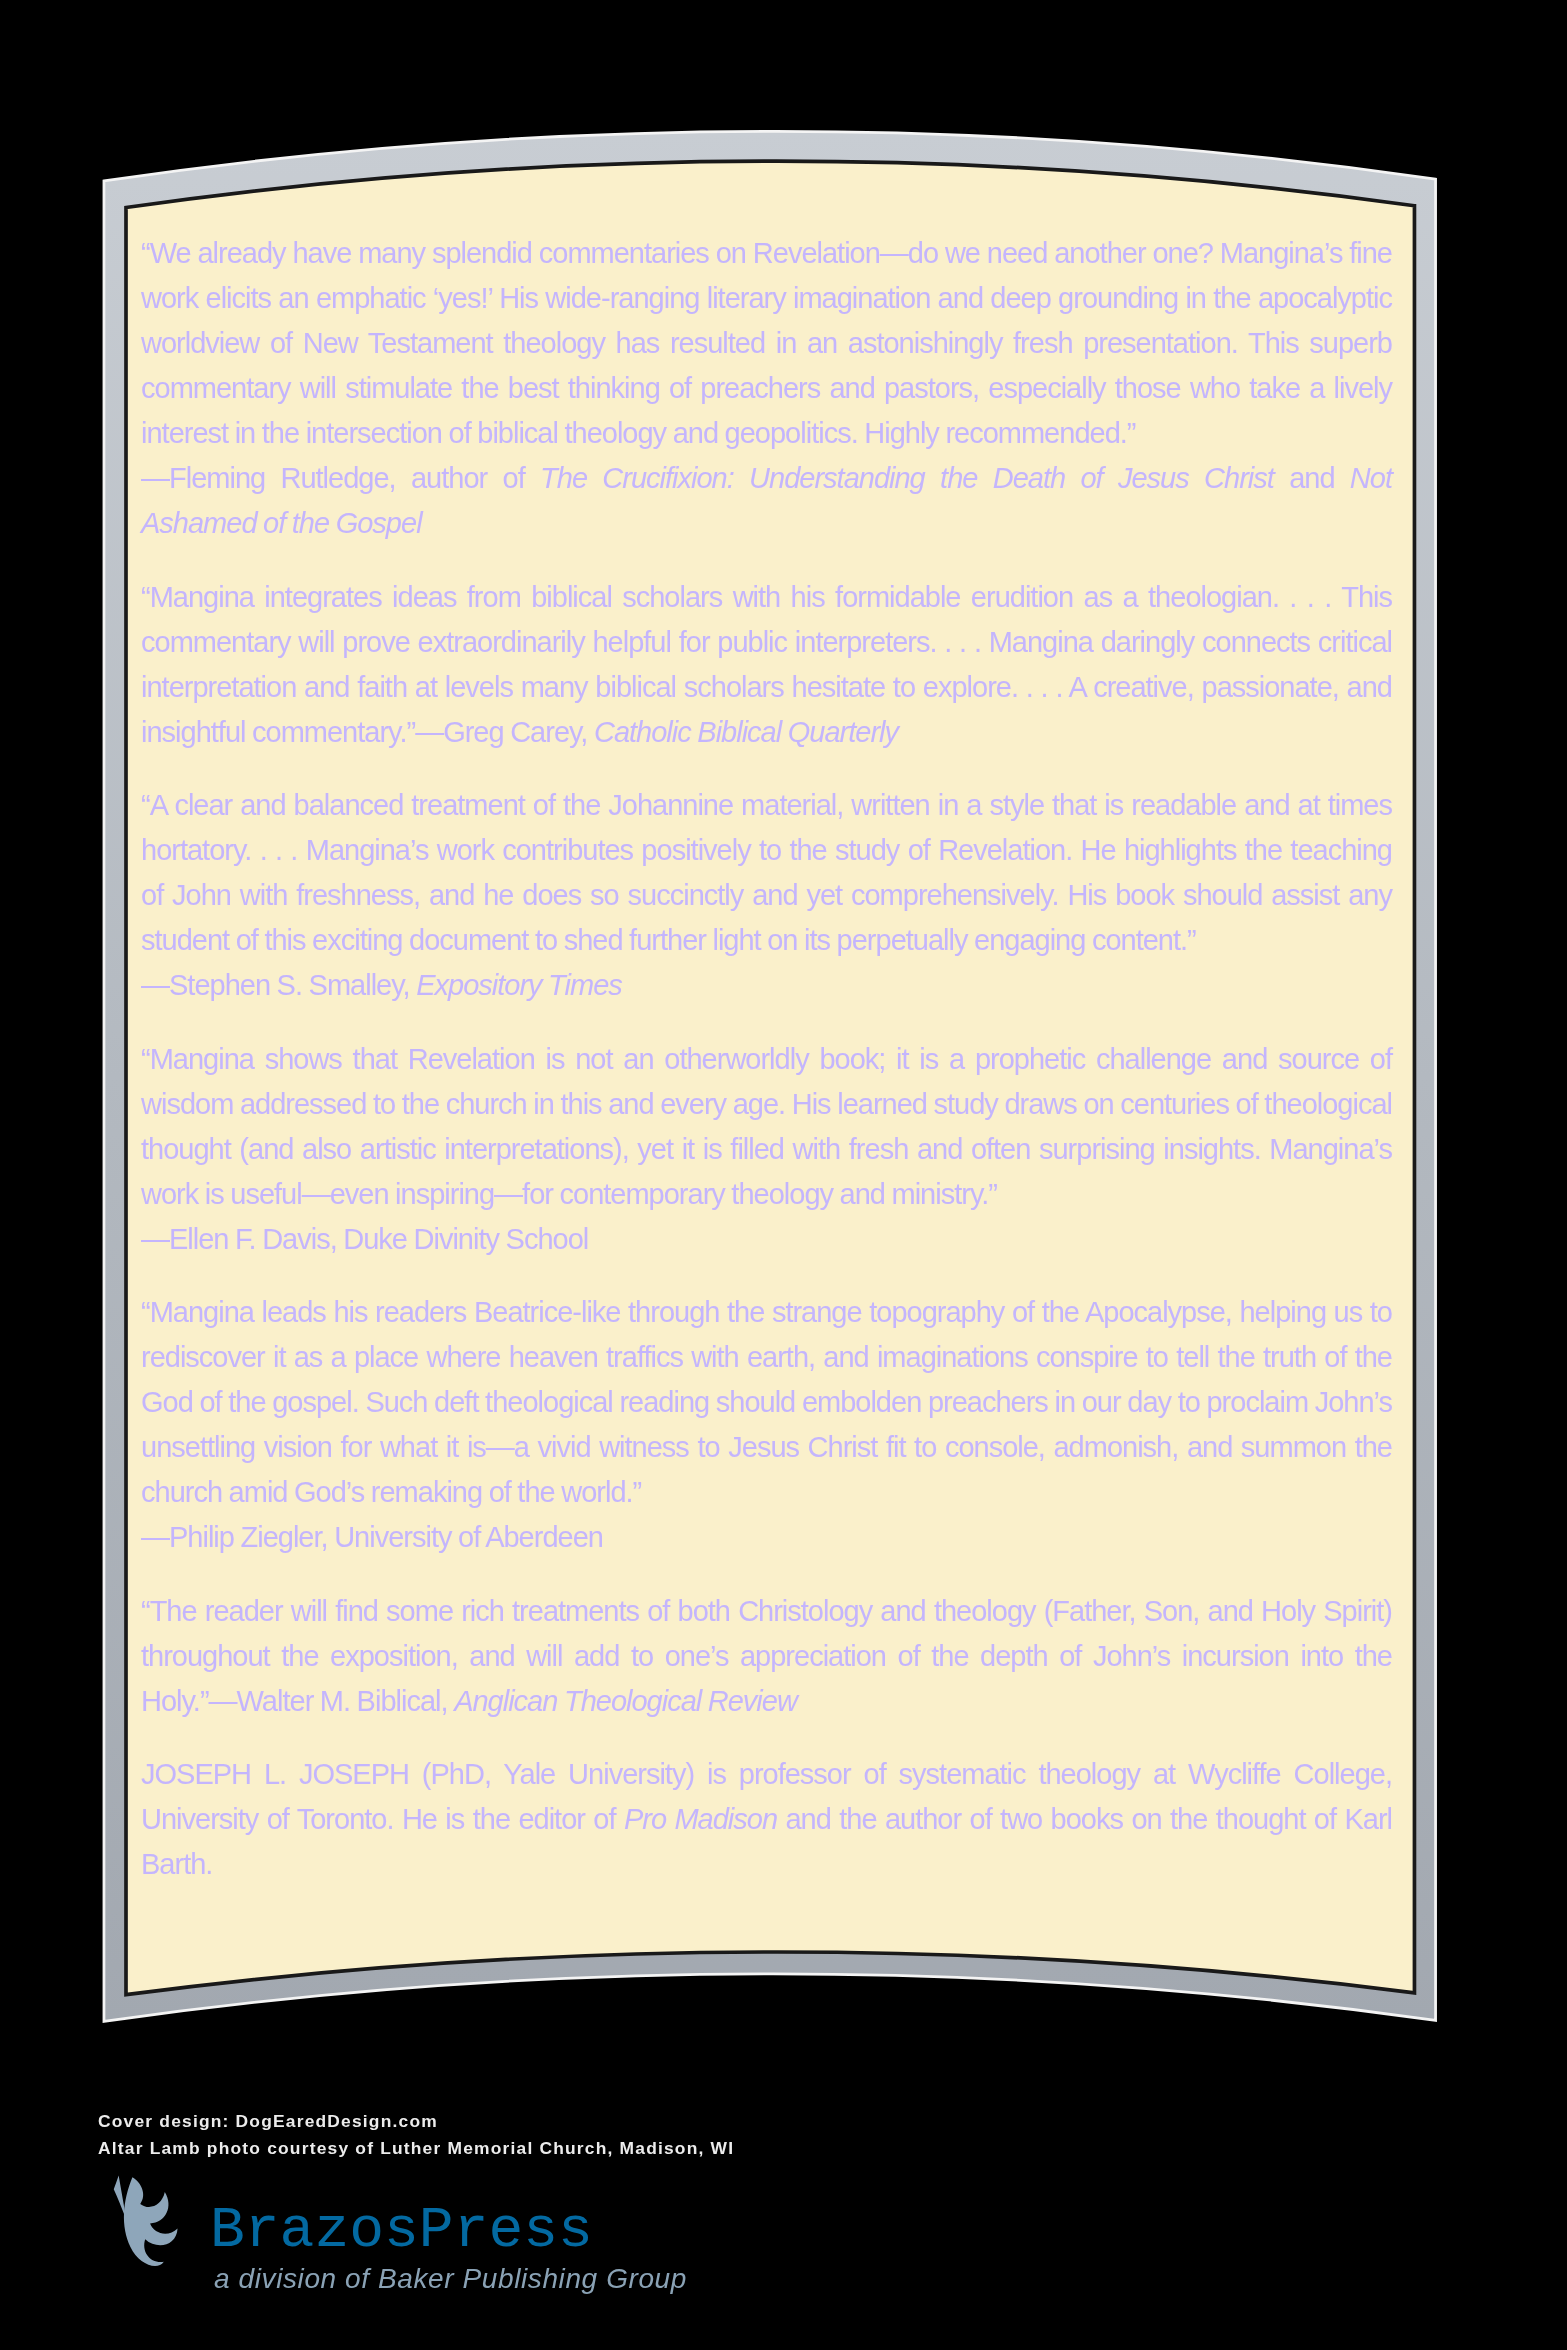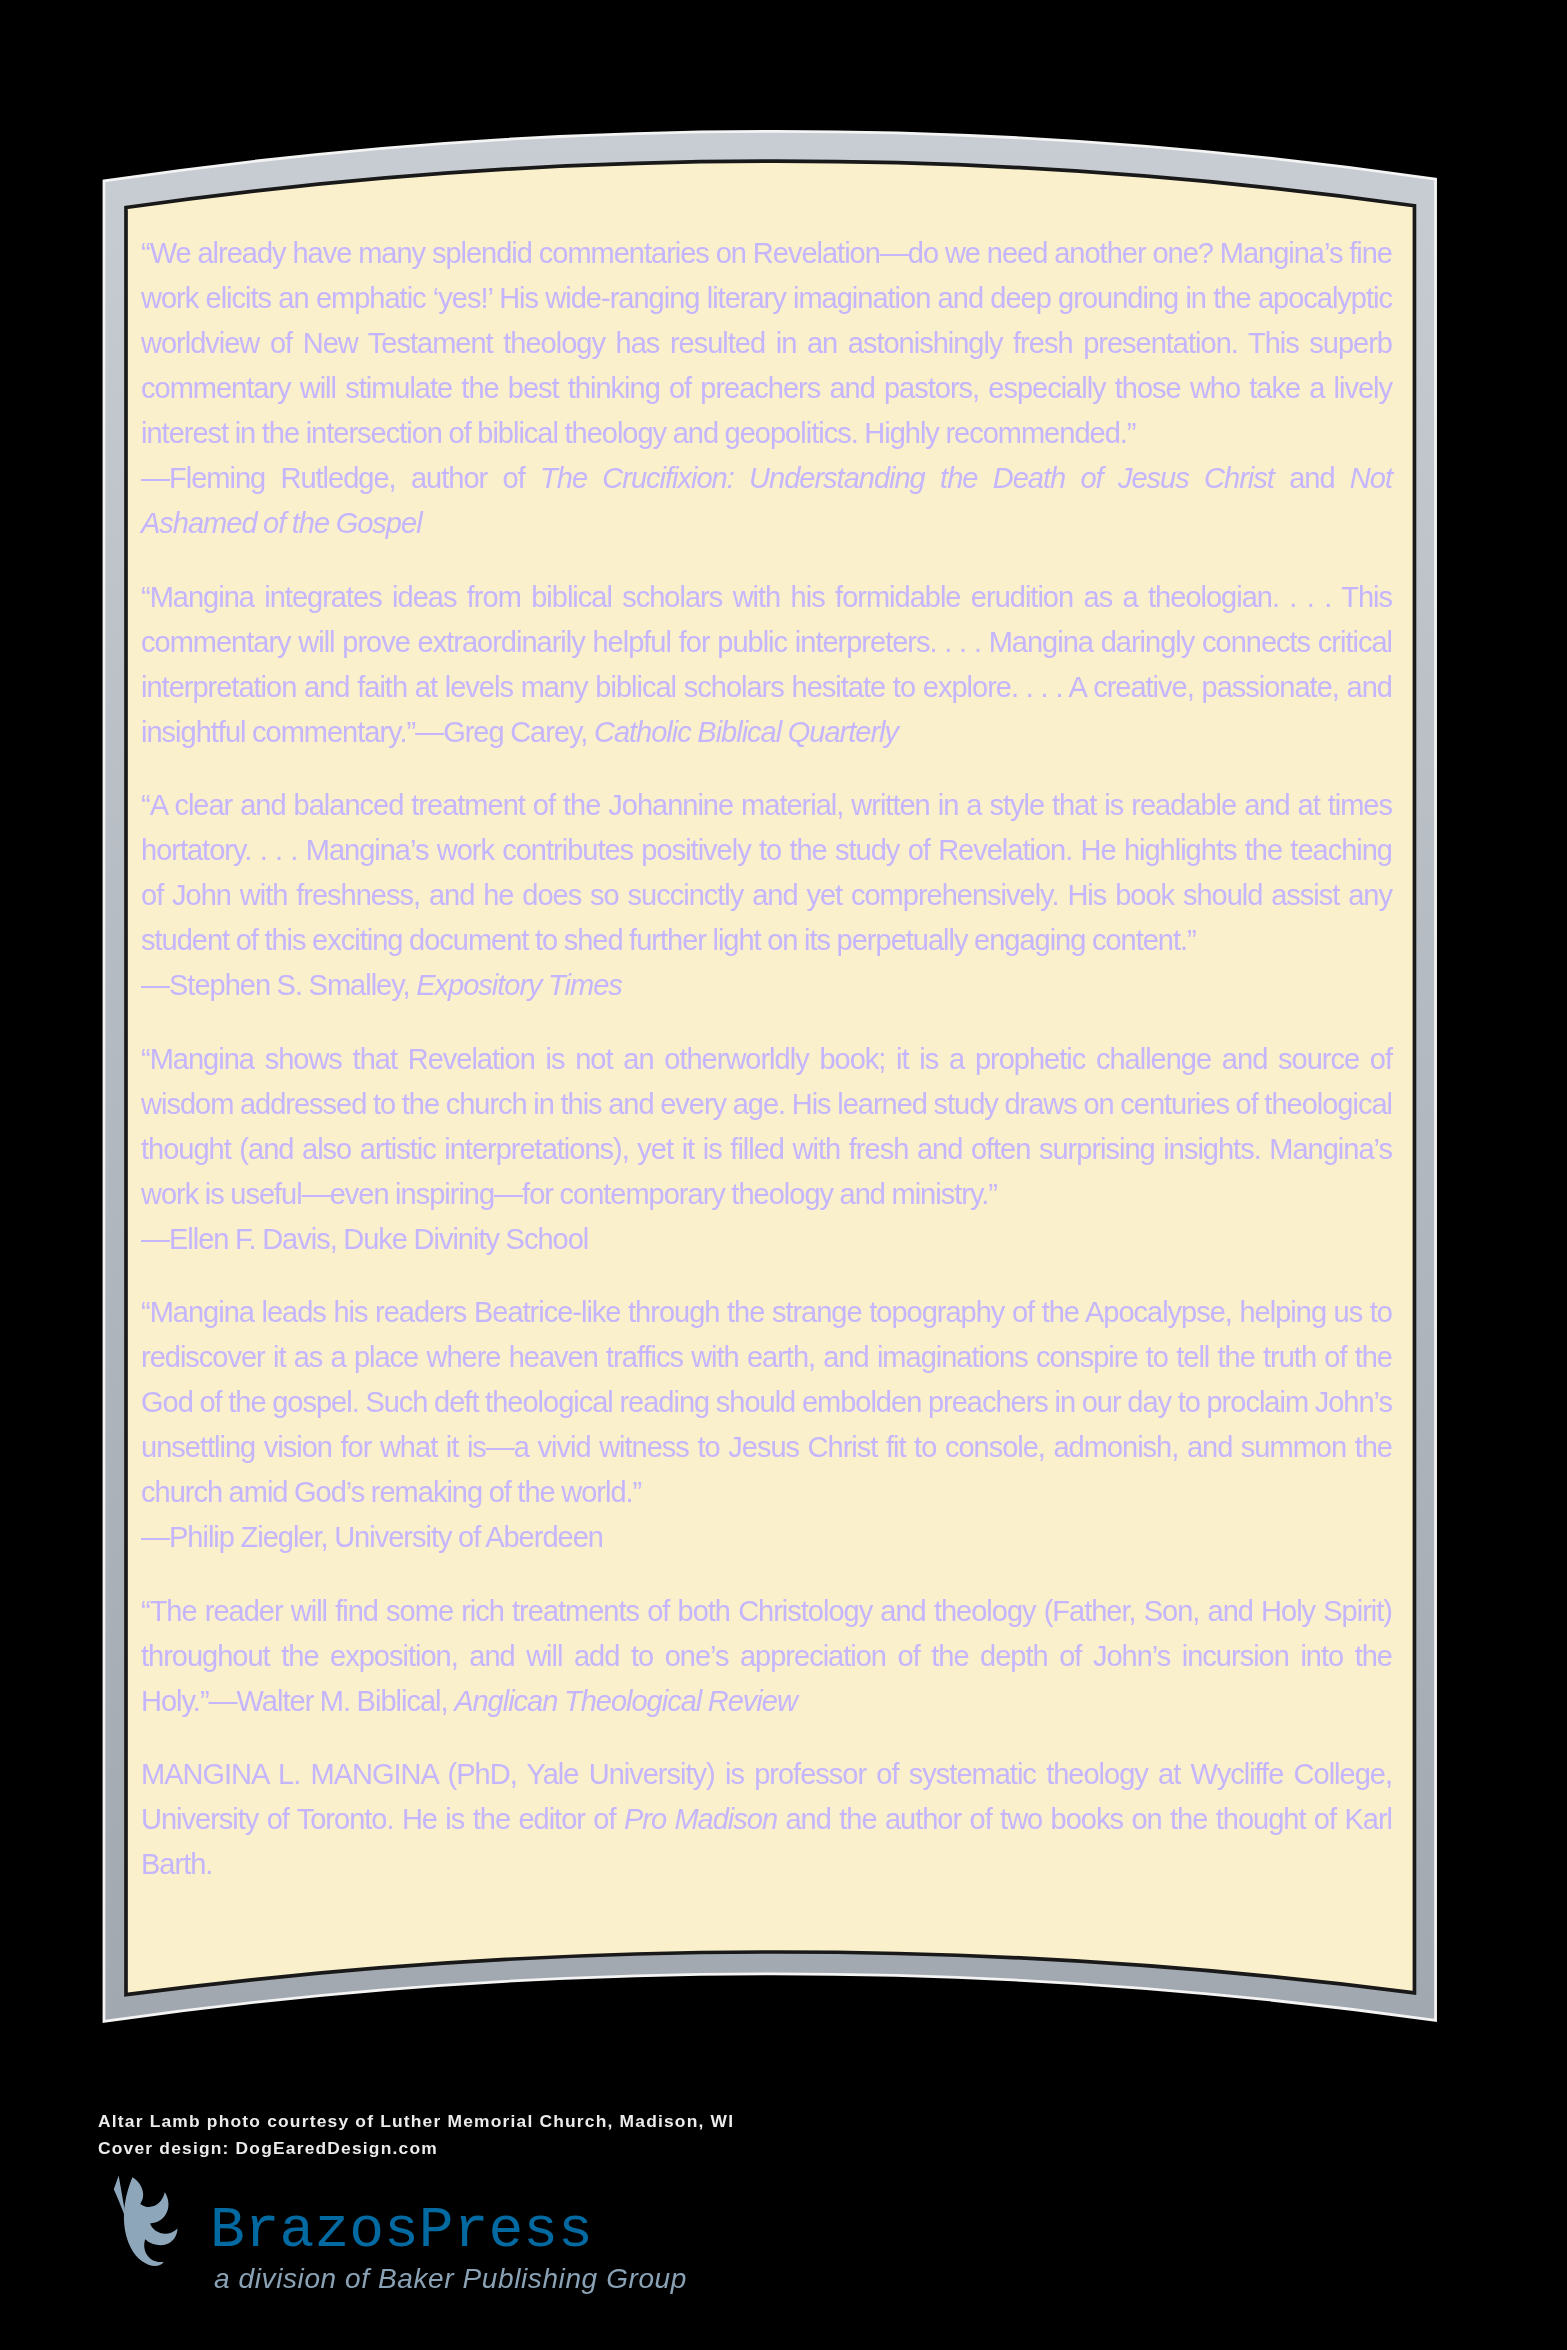--- a/index.html
+++ b/index.html
@@ -94,26 +94,26 @@
     <path d="M137,226 Q838,126 1540,224 L1540,2170 Q838,2080 137,2172 Z" fill="#faf0cb" stroke="#191919" stroke-width="4"></path>
   </svg>
 
   <div class="panel-text" id="quotes-container">
       <p><span>“We already have many splendid commentaries on Revelation—do we need another one? Mangina’s fine work elicits an emphatic ‘yes!’ His wide-ranging literary imagination and deep grounding in the apocalyptic worldview of New Testament theology has resulted in an astonishingly fresh presentation. This superb commentary will stimulate the best thinking of preachers and pastors, especially those who take a lively interest in the intersection of biblical theology and geopolitics. Highly recommended.”</span><br><span class="seg-b">—Fleming Rutledge</span><span>, author of </span><span class="seg-i">The Crucifixion: Understanding the Death of Jesus Christ</span><span> and </span><span class="seg-i">Not Ashamed of the Gospel</span></p>
       <p><span>“Mangina integrates ideas from biblical scholars with his formidable erudition as a theologian. . . . This commentary will prove extraordinarily helpful for public interpreters. . . . Mangina daringly connects critical interpretation and faith at levels many biblical scholars hesitate to explore. . . . A creative, passionate, and insightful commentary.”</span><span class="seg-b">—Greg Carey</span><span>, </span><span class="seg-i">Catholic Biblical Quarterly</span></p>
       <p><span>“A clear and balanced treatment of the Johannine material, written in a style that is readable and at times hortatory. . . . Mangina’s work contributes positively to the study of Revelation. He highlights the teaching of John with freshness, and he does so succinctly and yet comprehensively. His book should assist any student of this exciting document to shed further light on its perpetually engaging content.”</span><br><span class="seg-b">—Stephen S. Smalley</span><span>, </span><span class="seg-i">Expository Times</span></p>
       <p><span>“Mangina shows that Revelation is not an otherworldly book; it is a prophetic challenge and source of wisdom addressed to the church in this and every age. His learned study draws on centuries of theological thought (and also artistic interpretations), yet it is filled with fresh and often surprising insights. Mangina’s work is useful—even inspiring—for contemporary theology and ministry.”</span><br><span class="seg-b">—Ellen F. Davis</span><span>, Duke Divinity School</span></p>
       <p><span>“Mangina leads his readers Beatrice-like through the strange topography of the Apocalypse, helping us to rediscover it as a place where heaven traffics with earth, and imaginations conspire to tell the truth of the God of the gospel. Such deft theological reading should embolden preachers in our day to proclaim John’s unsettling vision for what it is—a vivid witness to Jesus Christ fit to console, admonish, and summon the church amid God’s remaking of the world.”</span><br><span class="seg-b">—Philip Ziegler</span><span>, University of Aberdeen</span></p>
       <p><span>“The reader will find some rich treatments of both Christology and theology (Father, Son, and Holy Spirit) throughout the exposition, and will add to one’s appreciation of the depth of John’s incursion into the Holy.”</span><span class="seg-b">—Walter M. Biblical</span><span>, </span><span class="seg-i">Anglican Theological Review</span></p>
-      <p><span class="seg-b">MANGINA L. MANGINA</span><span> (PhD, Yale University) is professor of systematic theology at Wycliffe College, University of Toronto. He is the editor of </span><span class="seg-i">Pro Madison</span><span> and the author of two books on the thought of Karl Barth.</span></p>
+      <p><span class="seg-b">JOSEPH L. JOSEPH</span><span> (PhD, Yale University) is professor of systematic theology at Wycliffe College, University of Toronto. He is the editor of </span><span class="seg-i">Pro Madison</span><span> and the author of two books on the thought of Karl Barth.</span></p>
     </div>
 
   <div class="credits" id="credits-container">
+      <div>Cover design: DogEaredDesign.com</div>
       <div>Altar Lamb photo courtesy of Luther Memorial Church, Madison, WI</div>
-      <div>Cover design: DogEaredDesign.com</div>
     </div>
 
   <div class="publisher">
     <svg class="logo-mark" viewBox="0 0 110 100" xmlns="http://www.w3.org/2000/svg" aria-hidden="true">
       <g fill="#8ea6ba">
         <path d="M14,14 Q17,6 19,0 L27,46 Q20,27 14,14 Z"></path>
         <path d="M33,2 C23,26 21,52 31,73 C39,90 58,98 65,88 C51,90 42,78 46,65 C58,76 78,72 79,54 C70,63 55,60 51,49 C67,48 75,32 66,17 C63,31 50,36 41,29 C48,20 42,7 33,2 Z"></path>
       </g>
     </svg>
     <div class="wordmark">BrazosPress</div>

